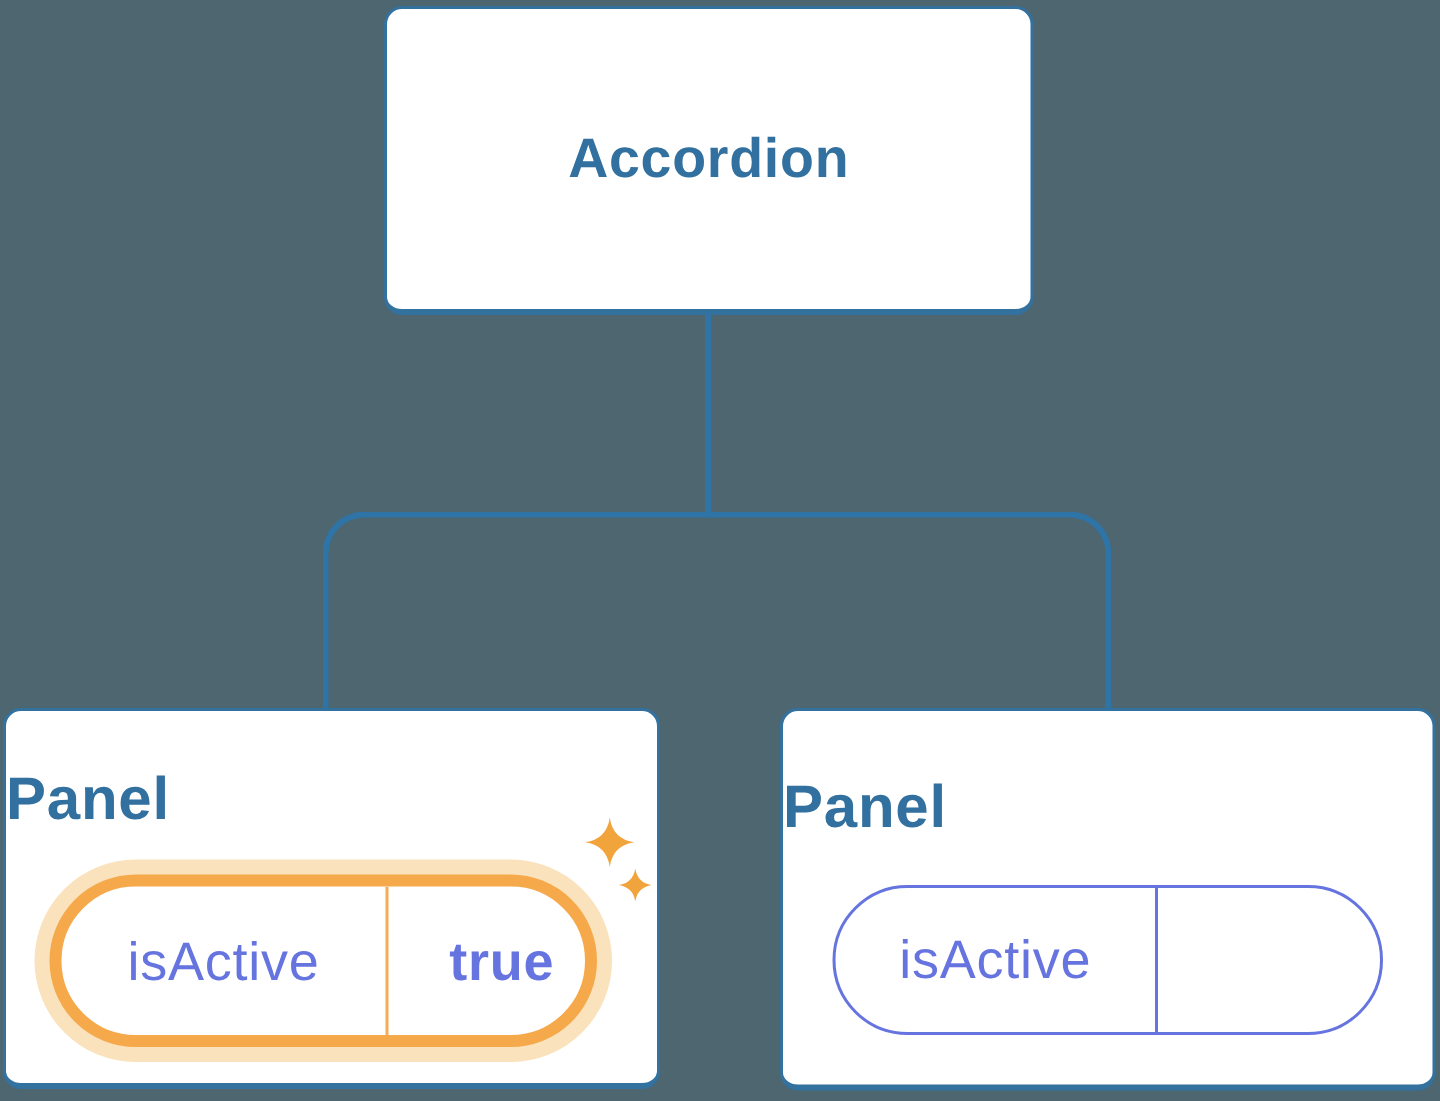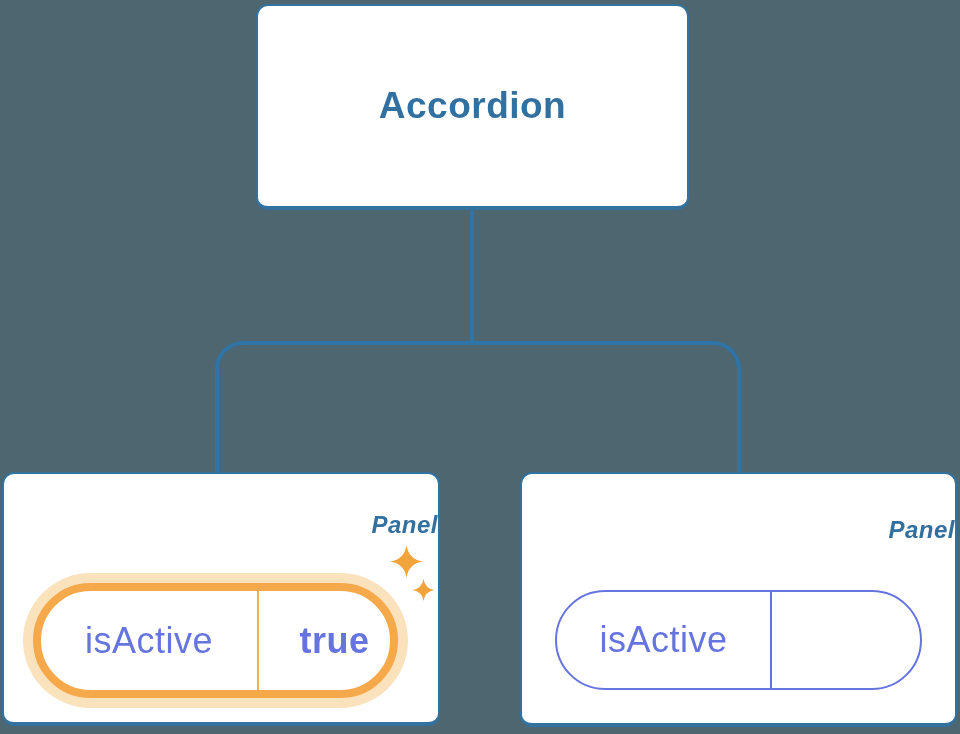--- a/index.html
+++ b/index.html
@@ -12,22 +12,22 @@
   .stem{position:absolute;left:470px;top:209px;width:4px;height:136px;background:var(--line,#2E74A6);}
   .bracket{position:absolute;left:215px;top:341px;width:526px;height:131px;box-sizing:border-box;
     border:4px solid var(--line,#2E74A6);border-bottom:none;border-radius:28px 28px 0 0;}
   
   .node{position:absolute;background:var(--node-bg,#fff);box-sizing:border-box;
     border:2px solid var(--node-border,#33719F);border-bottom-width:4px;border-radius:12px;}
   .root-node{left:256px;top:4px;width:433px;height:206px;display:flex;align-items:center;justify-content:center;}
   .root-label{font-size:37px;font-weight:600;color:var(--node-text,#32709F);letter-spacing:.5px;}
   .panel-left{left:2px;top:472px;width:438px;height:254px;}
   .panel-right{left:520px;top:472px;width:437px;height:255px;}
-  .panel-title{position:absolute;left:0;width:100%;text-align:right;
-    font-size:24px;font-weight:600;color:var(--node-text,#32709F);letter-spacing:.5px;font-style:italic;}
+  .panel-title{position:absolute;left:0;width:100%;text-align:left;
+    font-size:40px;font-weight:600;color:var(--node-text,#32709F);letter-spacing:.5px;}
   .panel-left .panel-title{top:37px;}
   .panel-right .panel-title{top:42px;}
   
   .pill{position:absolute;display:flex;box-sizing:border-box;background:#fff;border-radius:999px;overflow:hidden;gap:20px;}
   .pill-active{left:29px;top:109px;width:365px;height:115px;
     border:8px solid var(--orange,#F6A94B);
     box-shadow:0 0 0 10px var(--orange-glow,#FAE2BC);}
   .pill-inactive{left:33px;top:116px;width:367px;height:100px;
     border:2px solid var(--purple,#6674E0);}
   .cell{display:flex;align-items:center;justify-content:center;

